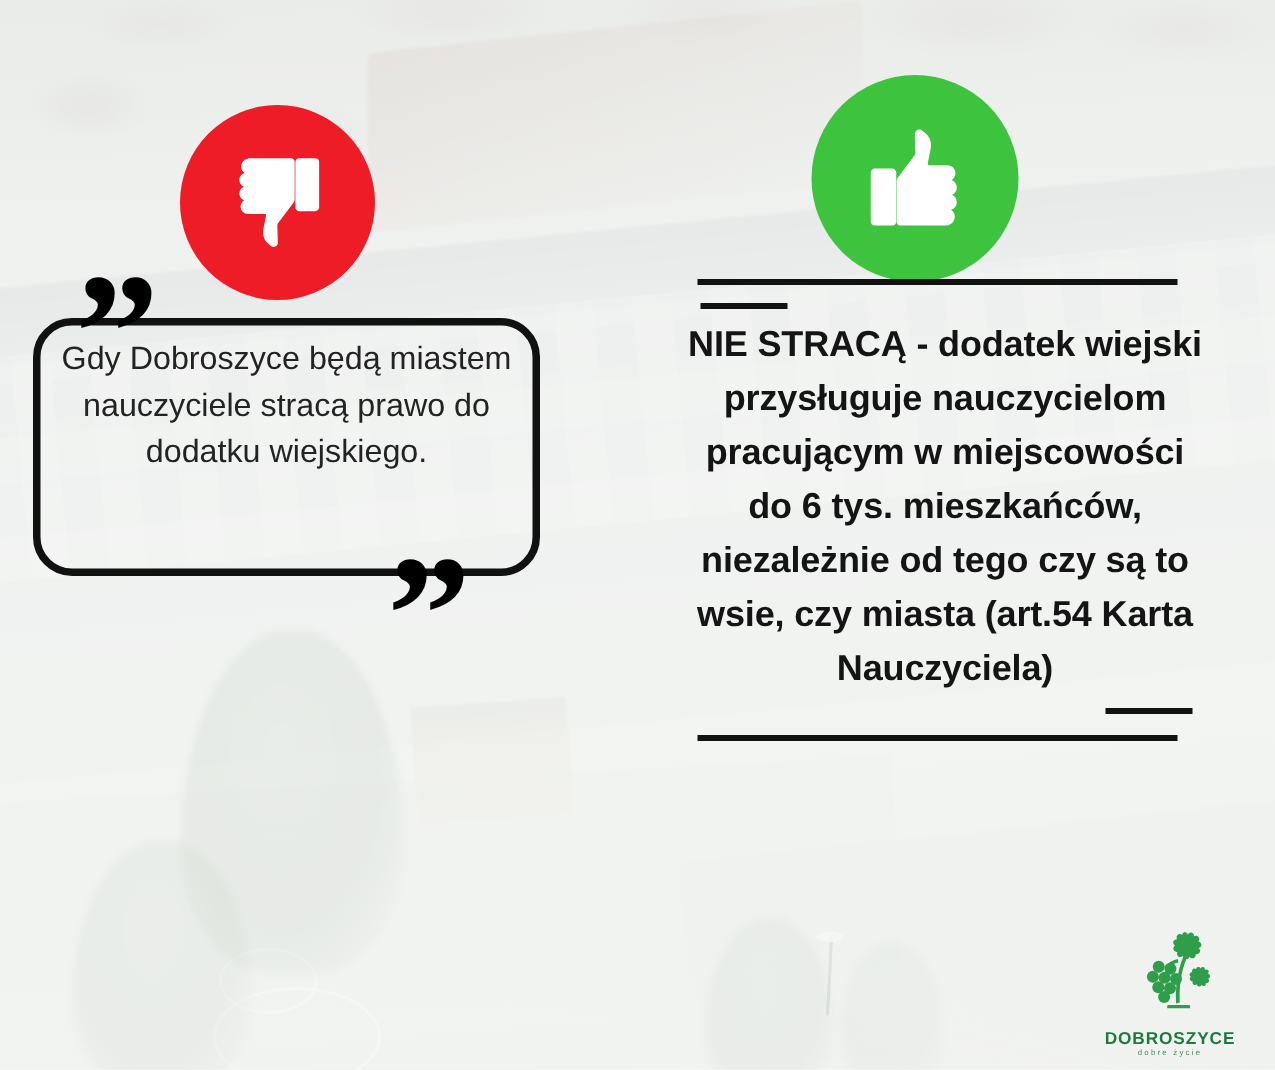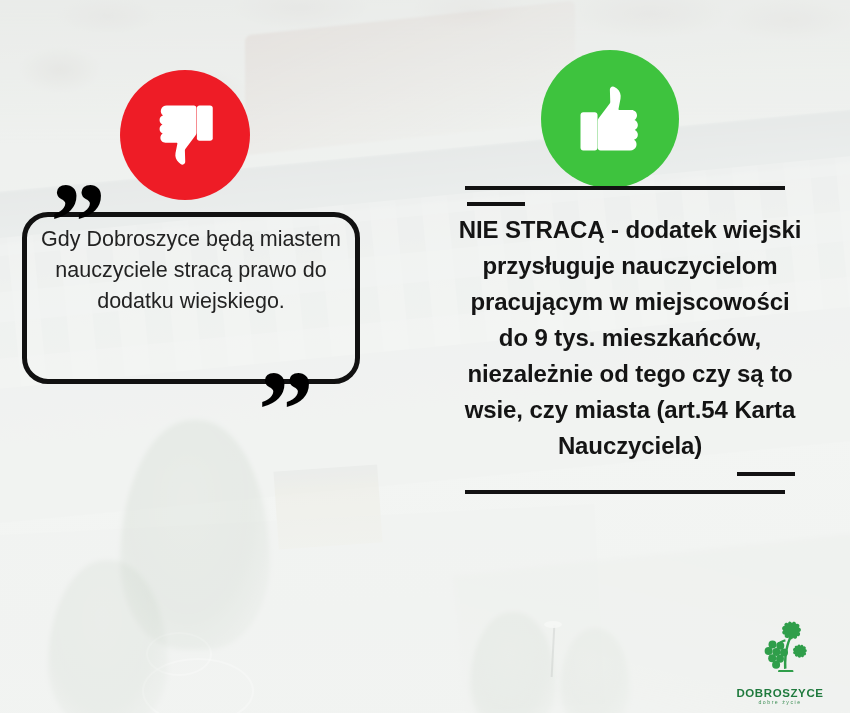--- a/index.html
+++ b/index.html
@@ -311,21 +311,21 @@
   <div class="quote-box"></div>
   <span class="qmark qmark-open">”</span>
   <div class="quote-text">Gdy Dobroszyce będą miastem nauczyciele stracą prawo do dodatku wiejskiego.</div>
   <span class="qmark qmark-close">”</span>
 
   <div class="answer">
     <div class="rule-group-top">
       <div class="rule-long"></div>
       <div class="rule-short"></div>
     </div>
-    <div class="answer-text">NIE STRACĄ - dodatek wiejski przysługuje nauczycielom pracującym w miejscowości do 9 tys. mieszkańców, niezależnie od tego czy są to wsie, czy miasta (art.54 Karta Nauczyciela)</div>
+    <div class="answer-text">NIE STRACĄ - dodatek wiejski przysługuje nauczycielom pracującym w miejscowości do 6 tys. mieszkańców, niezależnie od tego czy są to wsie, czy miasta (art.54 Karta Nauczyciela)</div>
     <div class="rule-group-bottom">
       <div class="rule-short"></div>
       <div class="rule-long"></div>
     </div>
   </div>
 
   <div class="logo">
     <svg class="logo-mark" width="62" height="56" viewBox="0 0 62 56" aria-hidden="true">
       <g fill="#2f9e4a">
 

